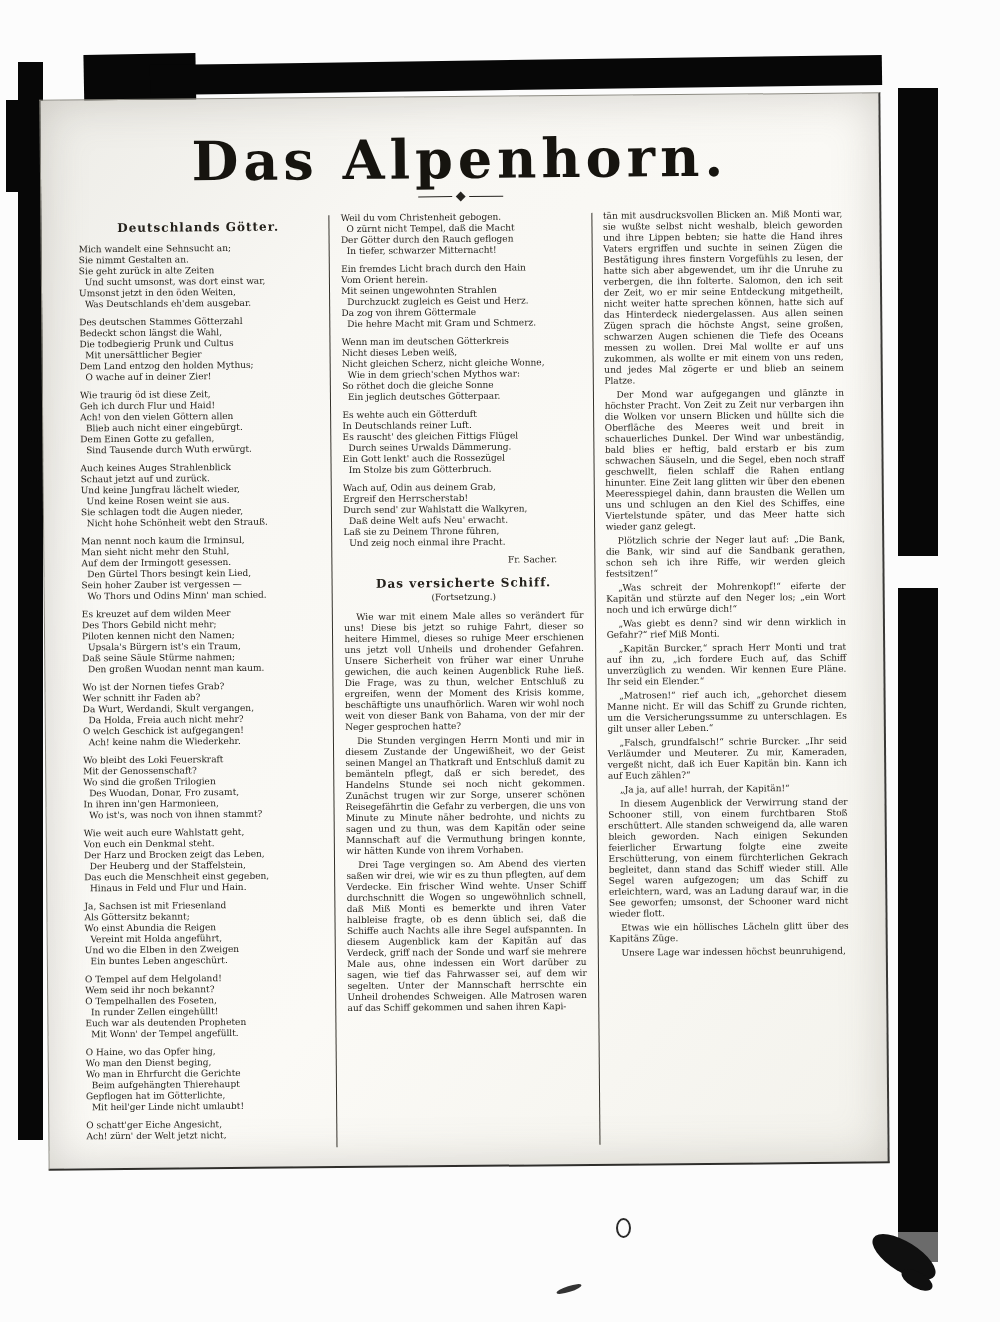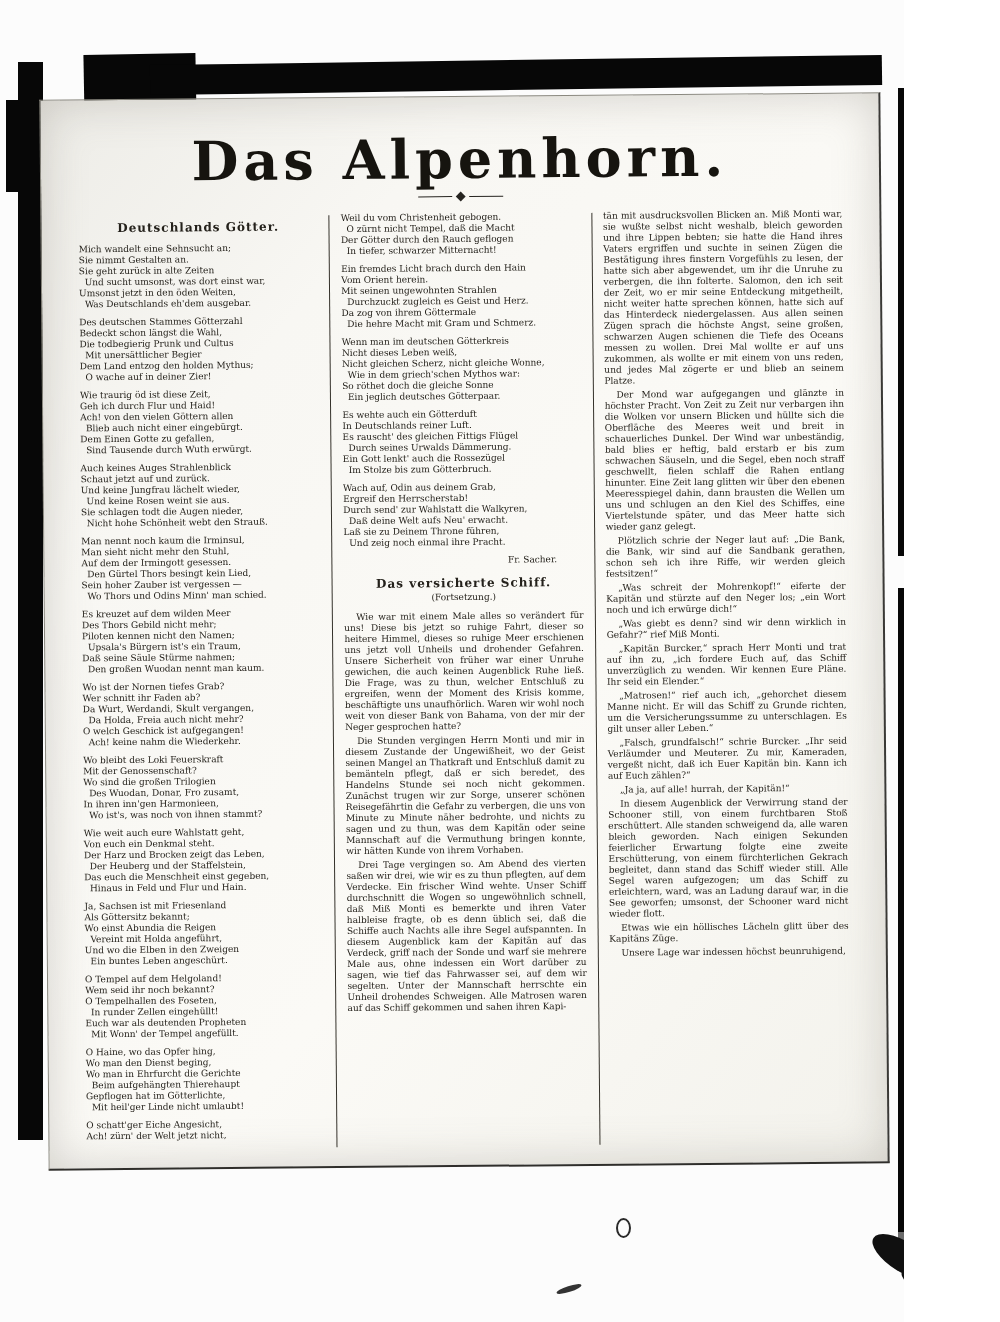--- a/index.html
+++ b/index.html
@@ -1,16 +1,16 @@
 <!DOCTYPE html>
 <html><head>
 <meta charset="utf-8">
 <style>
   html,body{margin:0;padding:0;background:#ffffff;}
-  .scan{position:relative;width:904px;height:1322px;background:#fcfcfc;overflow:hidden;
+  .scan{position:relative;width:1000px;height:1322px;background:#fcfcfc;overflow:hidden;
         font-family:"DejaVu Serif",serif;}
   .artifact{position:absolute;background:#070707;}
   .blob{position:absolute;background:#101010;border-radius:50%;}
   .smudge{position:absolute;border-radius:50%;filter:blur(3px);}
   .paper{position:absolute;left:44px;top:96px;width:838px;height:1068px;
          background:linear-gradient(130deg,#edece7 0%,#f8f7f3 25%,#fbfaf6 60%,#f3f2ec 100%);
          transform:rotate(-0.5deg);
          border:1px solid #8a887f;border-right:2px solid #3a3936;border-bottom:2px solid #2f2e2b;
          box-shadow:inset 0 0 46px rgba(110,105,92,.28);}
   .masthead{margin:30px 0 2px;text-align:center;font-weight:bold;font-size:54px;

